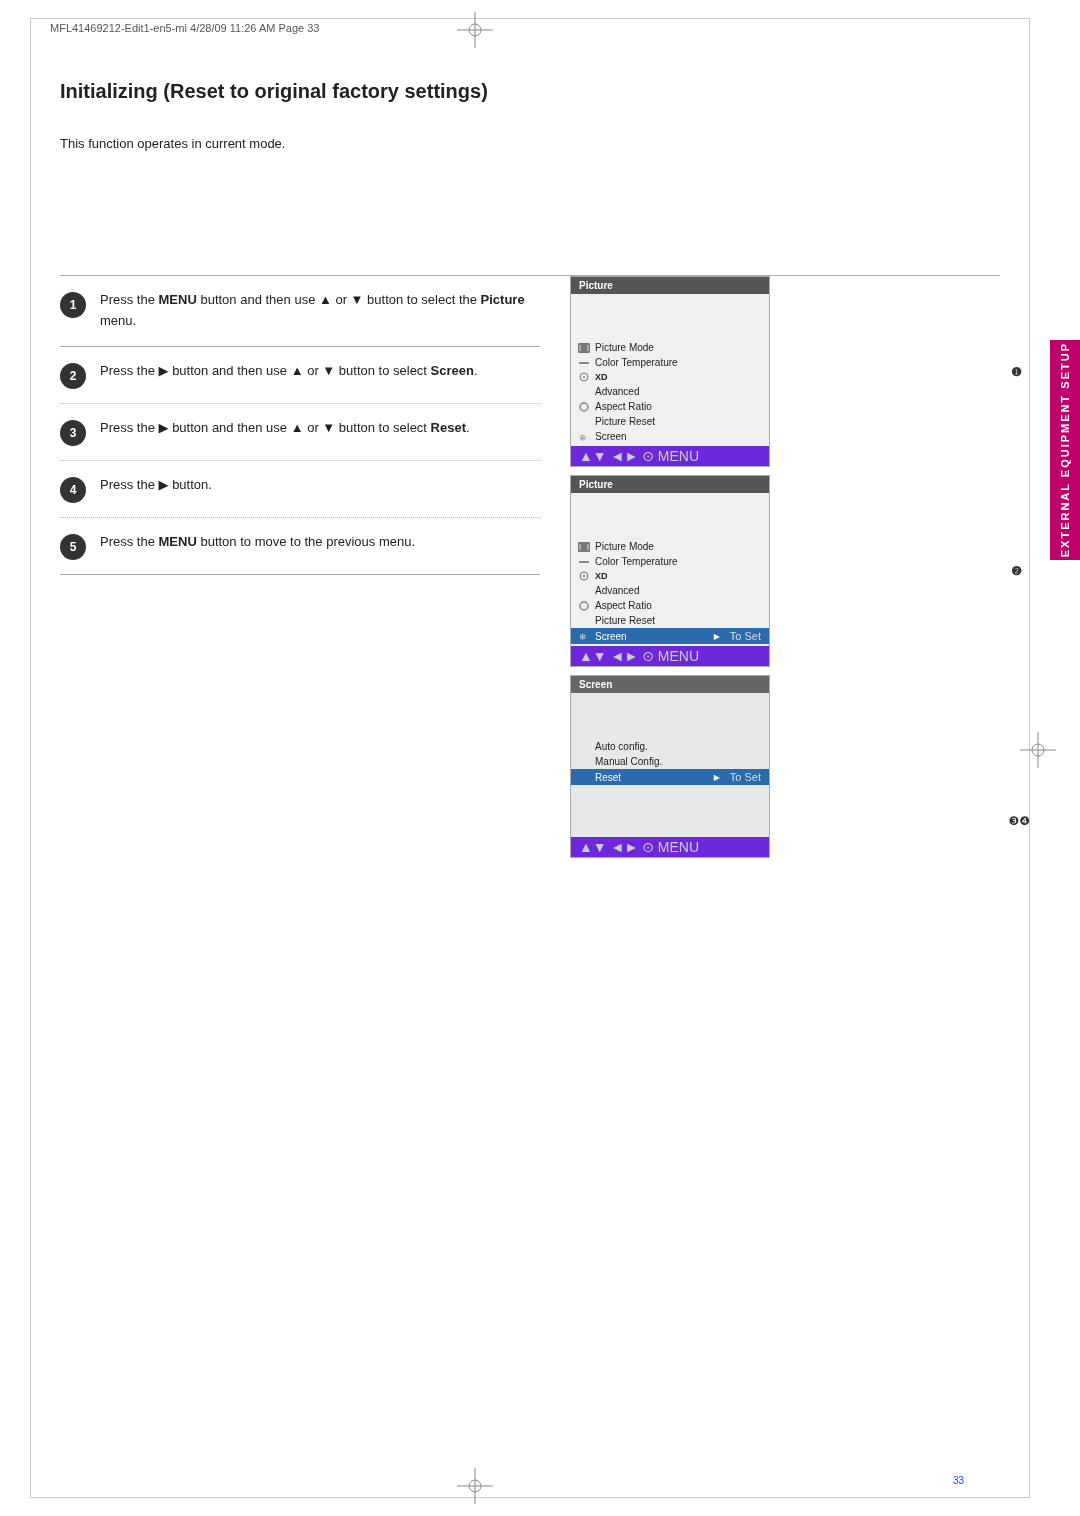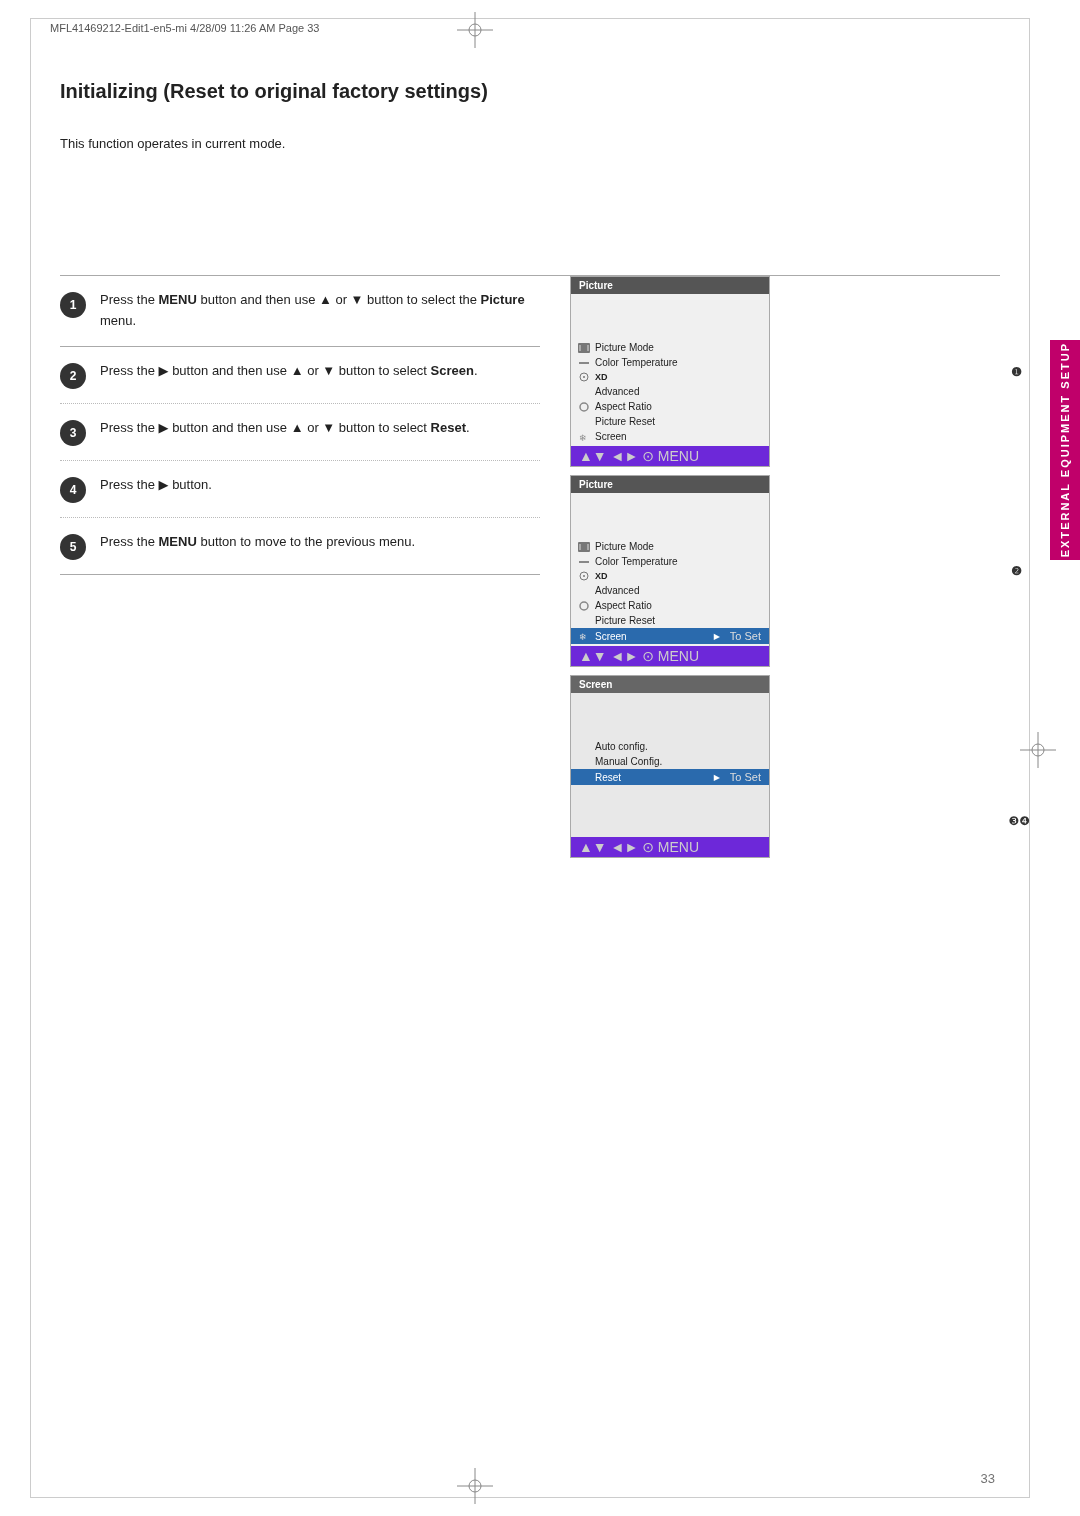--- a/index.html
+++ b/index.html
@@ -227,23 +227,23 @@
       border: 1px solid #aaa;
       background: #e8e8e8;
       width: 200px;
       font-size: 10px;
     }
 
     
     .page-number {
       position: absolute;
       bottom: 30px;
-      right: 85px;
-      font-size: 13px;
-      color: #737373;
+      right: 116px;
+      font-size: 10px;
+      color: #1d4ed8;
     }
 
     .right-column {
       display: flex;
       flex-direction: column;
       gap: 0px;
     }
 
     .menu-wrapper {
       position: relative;

